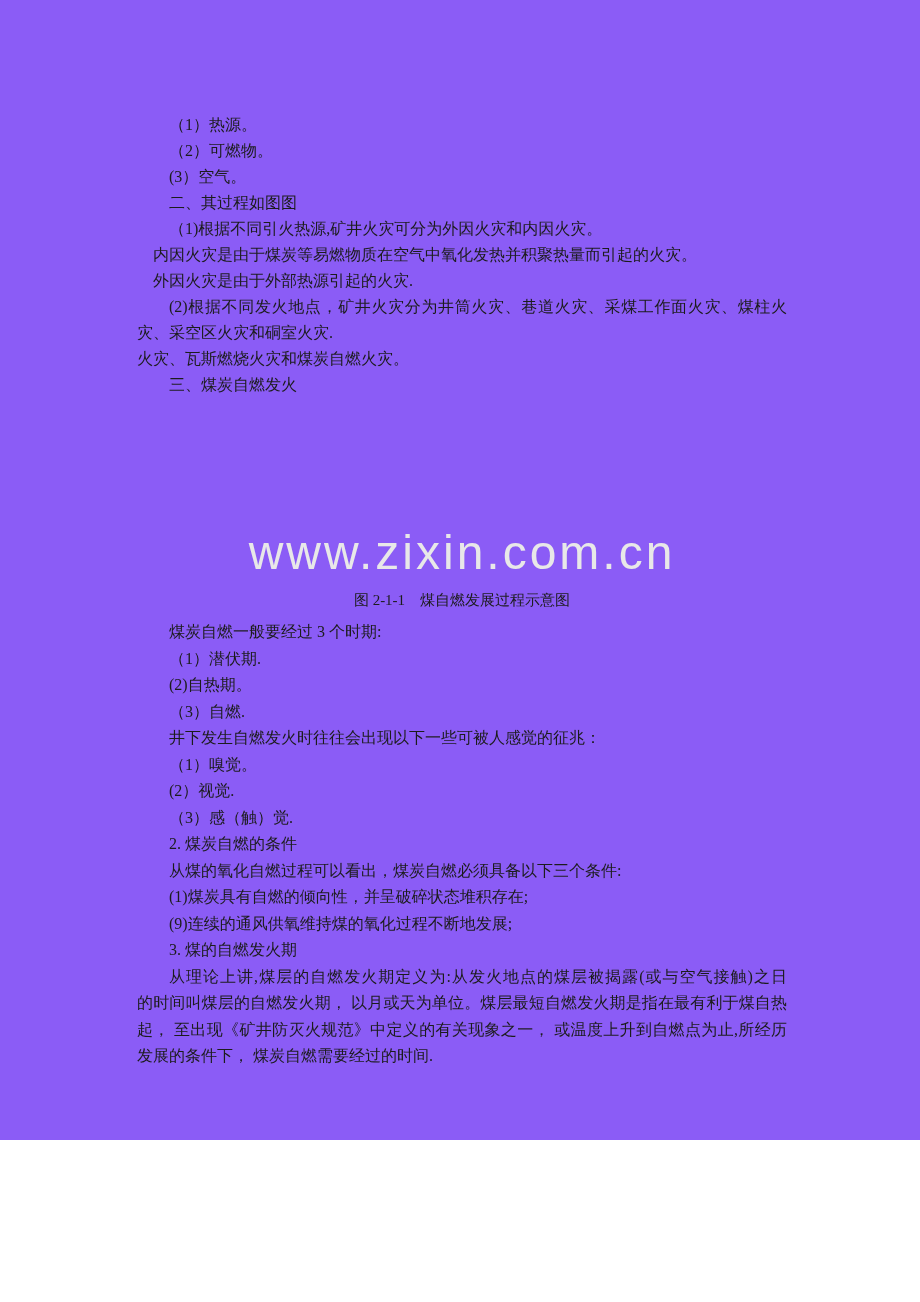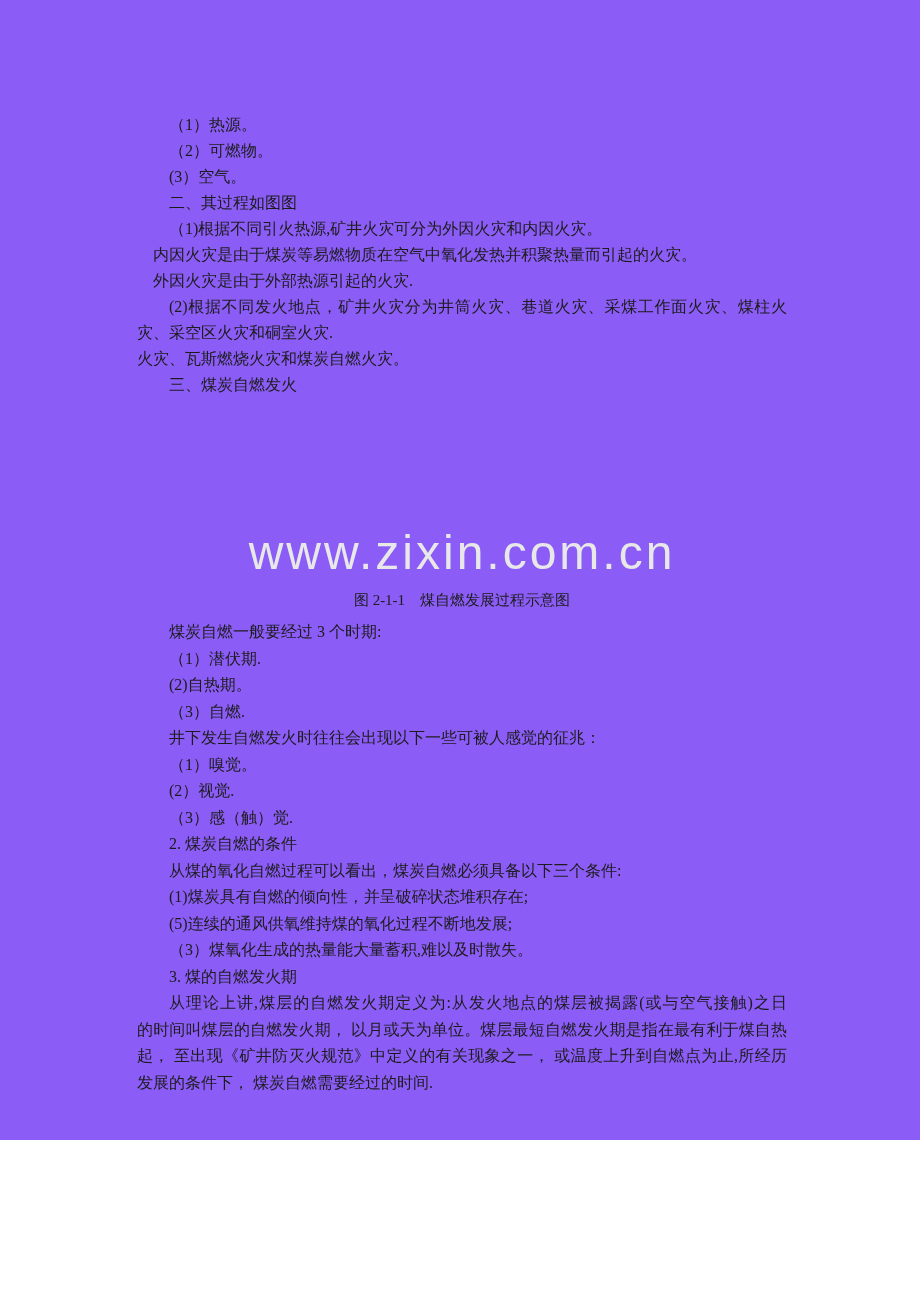--- a/index.html
+++ b/index.html
@@ -91,22 +91,21 @@
       <p class="i2">（1）潜伏期.</p>
       <p class="i2">(2)自热期。</p>
       <p class="i2">（3）自燃.</p>
       <p class="i2">井下发生自燃发火时往往会出现以下一些可被人感觉的征兆：</p>
       <p class="i2">（1）嗅觉。</p>
       <p class="i2">(2）视觉.</p>
       <p class="i2">（3）感（触）觉.</p>
       <p class="i2">2. 煤炭自燃的条件</p>
       <p class="i2">从煤的氧化自燃过程可以看出，煤炭自燃必须具备以下三个条件:</p>
       <p class="i2">(1)煤炭具有自燃的倾向性，并呈破碎状态堆积存在;</p>
-      <p class="i2">(5)连续的通风供氧维持煤的氧化过程不断地发展;</p>
-      <p class="i2">（3）煤氧化生成的热量能大量蓄积,难以及时散失。</p>
+      <p class="i2">(9)连续的通风供氧维持煤的氧化过程不断地发展;</p>
       <p class="i2">3. 煤的自燃发火期</p>
       <p class="i2 j">从理论上讲,煤层的自燃发火期定义为:从发火地点的煤层被揭露(或与空气接触)之日</p>
       <p class="f j">的时间叫煤层的自燃发火期， 以月或天为单位。煤层最短自燃发火期是指在最有利于煤自热</p>
       <p class="f j">起， 至出现《矿井防灭火规范》中定义的有关现象之一， 或温度上升到自燃点为止,所经历</p>
       <p class="f">发展的条件下， 煤炭自燃需要经过的时间.</p>
     </div>
 
   </div>
 
   <div class="page-number">- 25 -</div>

